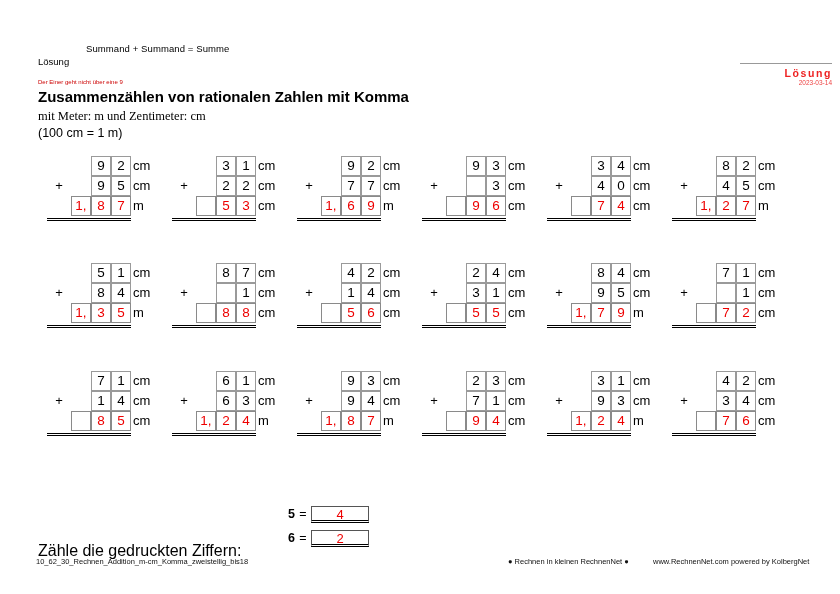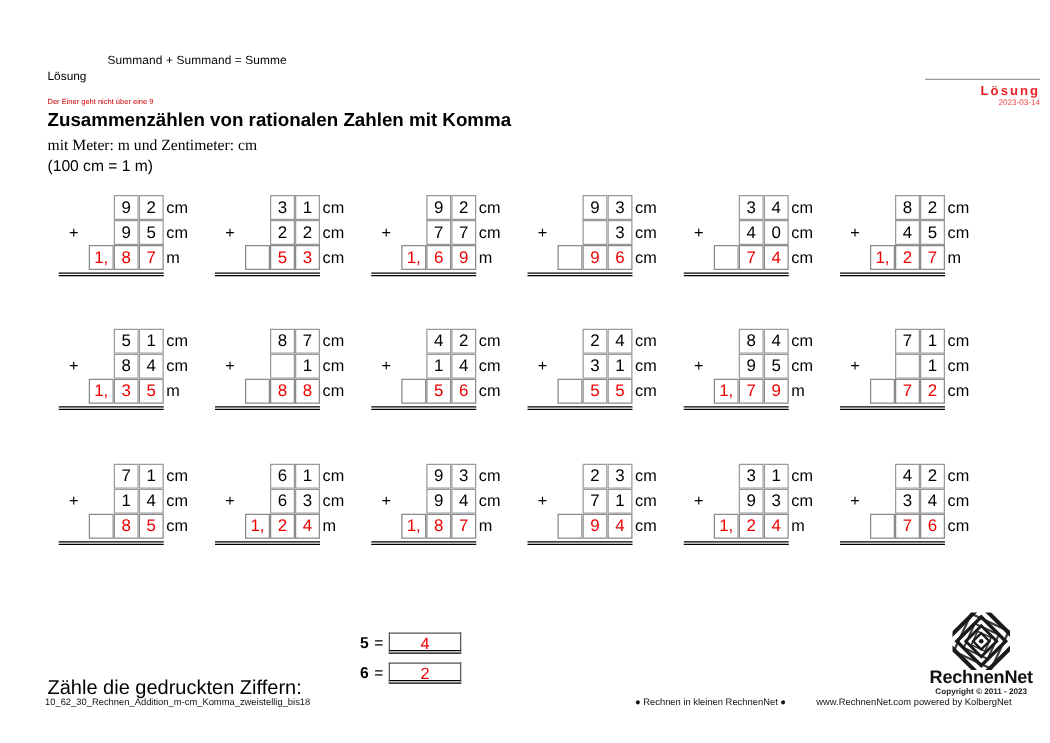--- a/index.html
+++ b/index.html
@@ -774,38 +774,18 @@
     <span class="count-digit">5</span>
     <span class="count-eq">=</span>
     <span class="count-box">4</span>
   </div>
   <div class="count-item" id="count-item-1" style="left:283px; top:529px;">
     <span class="count-digit">6</span>
     <span class="count-eq">=</span>
     <span class="count-box">2</span>
   </div>
 
-  <div class="logo-wrap">
-    <div class="logo-mark">
-      <svg viewBox="0 0 100 100" width="46" height="46" aria-hidden="true">
-        <g transform="rotate(45 50 50)" fill="none" stroke="#1a1a1a">
-          <rect x="6" y="6" width="88" height="88" stroke-width="7"></rect>
-          <rect x="20" y="20" width="60" height="60" stroke-width="6"></rect>
-          <rect x="31" y="31" width="38" height="38" stroke-width="5"></rect>
-          <rect x="40" y="40" width="20" height="20" stroke-width="4"></rect>
-        </g>
-        <g transform="rotate(25 50 50)" fill="none" stroke="#1a1a1a" opacity="0.85">
-          <rect x="14" y="14" width="72" height="72" stroke-width="4"></rect>
-          <rect x="27" y="27" width="46" height="46" stroke-width="3.5"></rect>
-          <rect x="37" y="37" width="26" height="26" stroke-width="3"></rect>
-        </g>
-        <circle cx="50" cy="50" r="4" fill="#1a1a1a"></circle>
-      </svg>
-    </div>
-    <div class="logo-name">RechnenNet</div>
-    <div class="logo-copy">Copyright © 2011 - 2023</div>
-  </div>
 
   <div class="foot-left">10_62_30_Rechnen_Addition_m-cm_Komma_zweistellig_bis18</div>
   <div class="foot-mid">● Rechnen in kleinen RechnenNet ●</div>
   <div class="foot-right">www.RechnenNet.com powered by KolbergNet</div>
 
 </div>
 
 </body></html>

